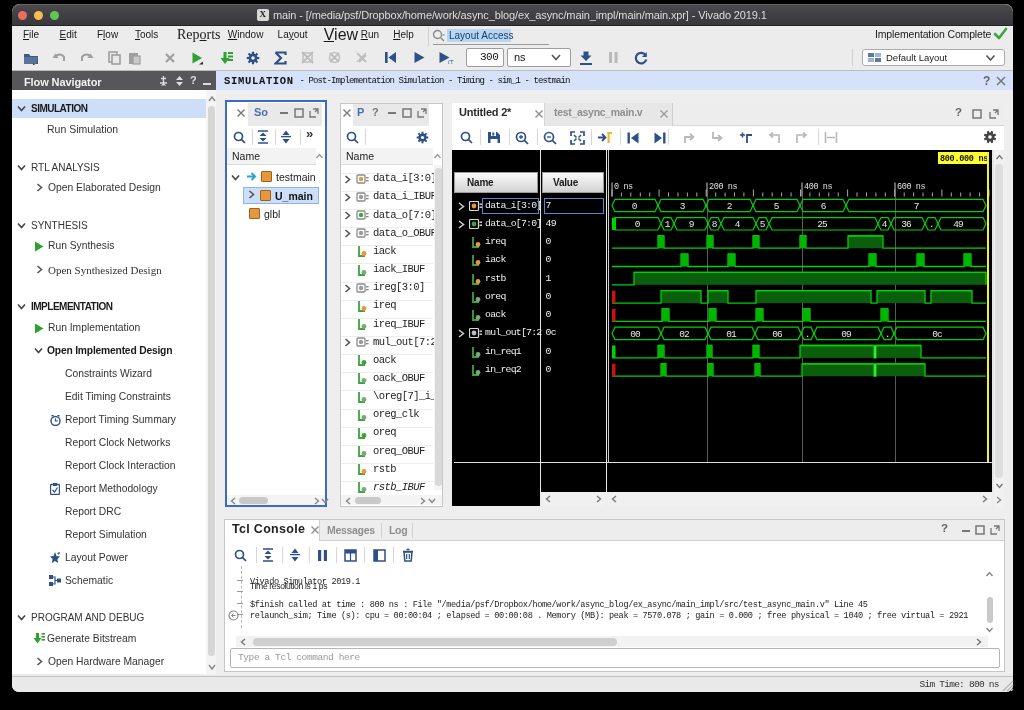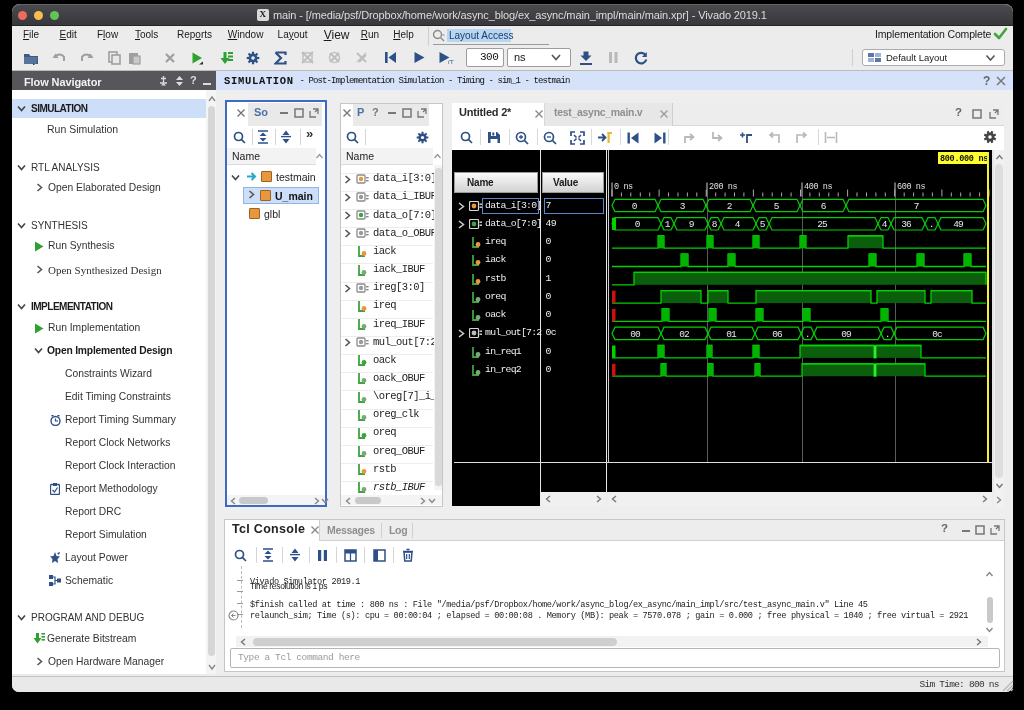--- a/index.html
+++ b/index.html
@@ -7,24 +7,24 @@
 <div style="position:absolute;left:12px;top:4px;width:1001px;height:22px;background:linear-gradient(#4a4a4e,#38383c);border-radius:8px 8px 0 0;border-bottom:1px solid #232325;border-top:1px solid #636367;"></div>
 <div style="position:absolute;left:17.5px;top:10.5px;width:9px;height:9px;background:#ed6b5f;border-radius:50%;"></div>
 <div style="position:absolute;left:33.5px;top:10.5px;width:9px;height:9px;background:#f5be4f;border-radius:50%;"></div>
 <div style="position:absolute;left:49.5px;top:10.5px;width:9px;height:9px;background:#62c454;border-radius:50%;"></div>
 <div style="position:absolute;left:257px;top:9px;width:11.5px;height:11.5px;background:#d9d9d9;border-radius:2px;color:#1a1a1a;font-size:9px;font-weight:bold;text-align:center;line-height:11.5px;font-family:'Liberation Serif',serif;">X</div>
 <div style="position:absolute;left:273px;top:9px;font-family:'Liberation Sans', sans-serif;font-size:11px;color:#dcdcdc;white-space:pre;line-height:13px;letter-spacing:-0.12px;top:8.5px;">main - [/media/psf/Dropbox/home/work/async_blog/ex_async/main_impl/main/main.xpr] - Vivado 2019.1</div>
 <div style="position:absolute;left:23px;top:28.5px;font-family:'Liberation Sans', sans-serif;font-size:10px;color:#1a1a1a;white-space:pre;line-height:12px;"><u>F</u>ile</div>
 <div style="position:absolute;left:59.5px;top:28.5px;font-family:'Liberation Sans', sans-serif;font-size:10px;color:#1a1a1a;white-space:pre;line-height:12px;"><u>E</u>dit</div>
 <div style="position:absolute;left:97px;top:28.5px;font-family:'Liberation Sans', sans-serif;font-size:10px;color:#1a1a1a;white-space:pre;line-height:12px;">F<u>l</u>ow</div>
 <div style="position:absolute;left:135px;top:28.5px;font-family:'Liberation Sans', sans-serif;font-size:10px;color:#1a1a1a;white-space:pre;line-height:12px;"><u>T</u>ools</div>
-<div style="position:absolute;left:177px;top:28.5px;font-family:Liberation Sans, sans-serif;font-size:10px;color:#1a1a1a;white-space:pre;line-height:12px;">Rep<u>o</u>rts</div>
+<div style="position:absolute;left:177px;top:28.5px;font-family:Liberation Serif, serif;font-size:14px;color:#1a1a1a;white-space:pre;line-height:12px;">Rep<u>o</u>rts</div>
 <div style="position:absolute;left:227.8px;top:28.5px;font-family:'Liberation Sans', sans-serif;font-size:10px;color:#1a1a1a;white-space:pre;line-height:12px;"><u>W</u>indow</div>
 <div style="position:absolute;left:277.6px;top:28.5px;font-family:'Liberation Sans', sans-serif;font-size:10px;color:#1a1a1a;white-space:pre;line-height:12px;text-align:center;">La<u>y</u>out</div>
-<div style="position:absolute;left:323.7px;top:28.5px;font-family:'Liberation Sans', sans-serif;font-size:12px;color:#1a1a1a;white-space:pre;line-height:12px;"><u>V</u>iew</div>
+<div style="position:absolute;left:323.7px;top:28.5px;font-family:'Liberation Sans', sans-serif;font-size:16px;color:#1a1a1a;white-space:pre;line-height:12px;"><u>V</u>iew</div>
 <div style="position:absolute;left:360.7px;top:28.5px;font-family:'Liberation Sans', sans-serif;font-size:10px;color:#1a1a1a;white-space:pre;line-height:12px;"><u>R</u>un</div>
 <div style="position:absolute;left:393.2px;top:28.5px;font-family:'Liberation Sans', sans-serif;font-size:10px;color:#1a1a1a;white-space:pre;line-height:12px;"><u>H</u>elp</div>
 <div style="position:absolute;left:428px;top:27px;width:1px;height:19px;background:#cfcfcf;"></div>
 <svg style="position:absolute;left:432px;top:29px;" width="13" height="13" viewBox="0 0 13 13">
     <circle cx="5.5" cy="5.5" r="4" fill="none" stroke="#8a8a8a" stroke-width="1.4"></circle>
     <line x1="8.7" y1="8.7" x2="12" y2="12" stroke="#8a8a8a" stroke-width="1.4"></line>
     <line x1="10.5" y1="6" x2="12.5" y2="6" stroke="#8a8a8a" stroke-width="1.2"></line>
   </svg>
 <div style="position:absolute;left:447px;top:29px;width:64px;height:13px;background:#b9d5f4;"></div>
 <div style="position:absolute;left:449px;top:29.5px;font-family:'Liberation Sans', sans-serif;font-size:10px;color:#1c3f66;white-space:pre;line-height:12px;">Layout Access</div>

